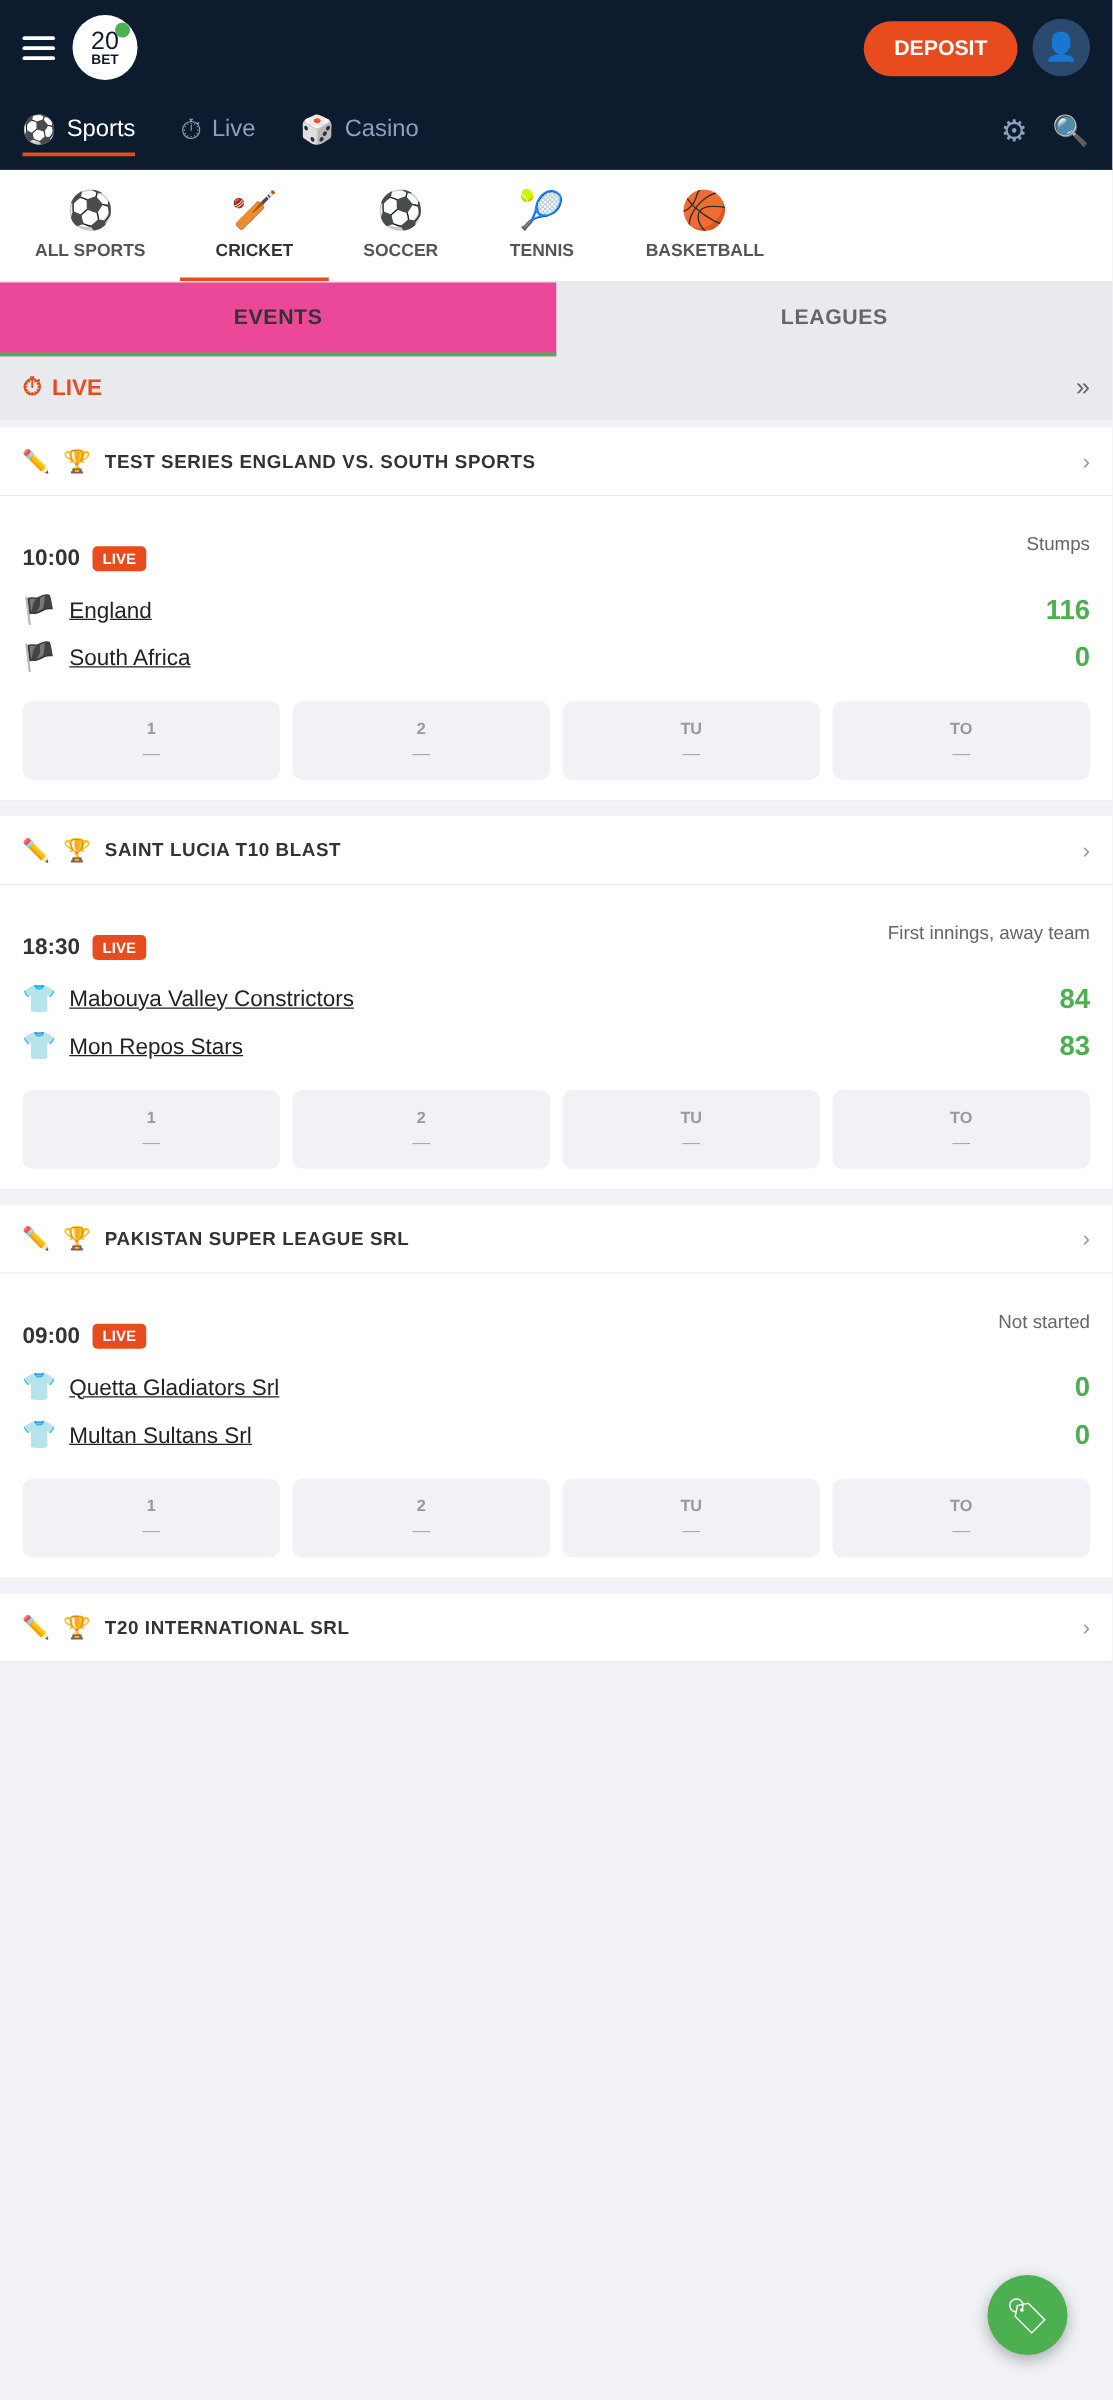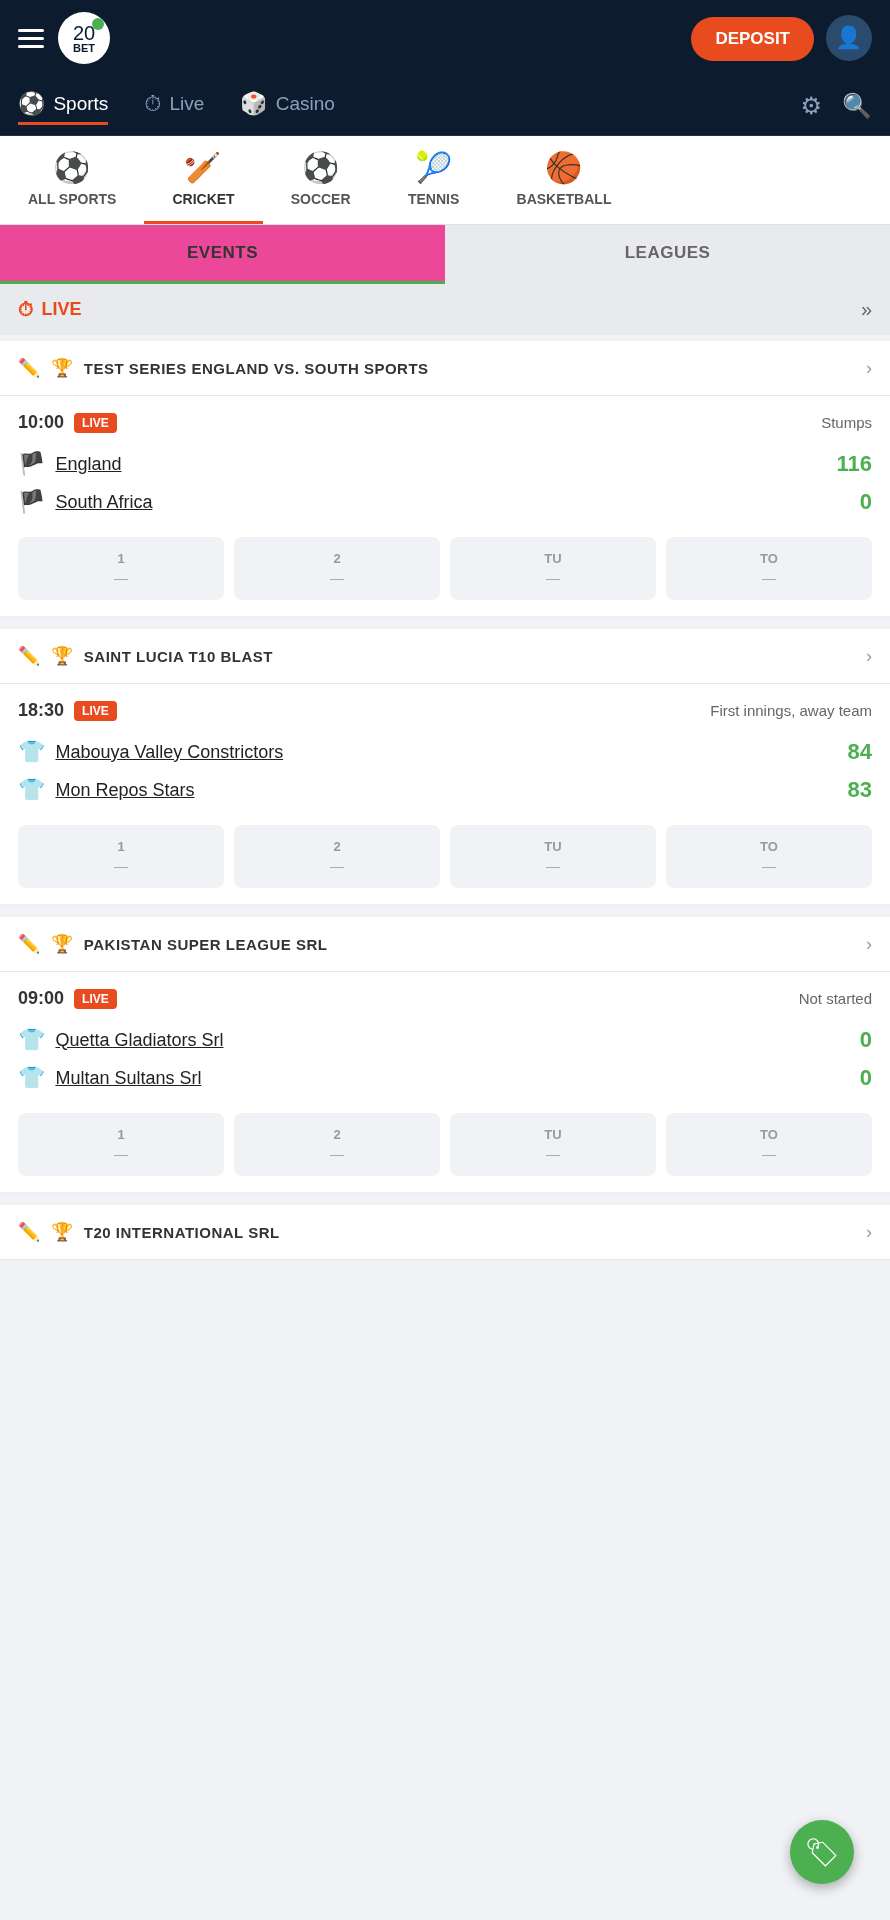--- a/index.html
+++ b/index.html
@@ -149,21 +149,21 @@
     
     .match-card {
       background: white;
       padding: 16px 18px 0 18px;
       border-bottom: 1px solid #eee;
     }
     .match-header {
       display: flex; align-items: center; justify-content: space-between;
       margin-bottom: 12px;
     }
-    .match-time-live { display: flex; align-items: center; gap: 10px; }
+    .match-time-live { display: flex; align-items: center; gap: 10px; margin-top: 23px; }
     .match-time { font-size: 18px; font-weight: 700; color: #333; }
     .live-badge {
       background: #e84c1e; color: white;
       font-size: 12px; font-weight: 700;
       padding: 3px 8px; border-radius: 4px;
     }
     .match-status { font-size: 15px; color: #666; }
 
     .team-row {
       display: flex; align-items: center; justify-content: space-between;

